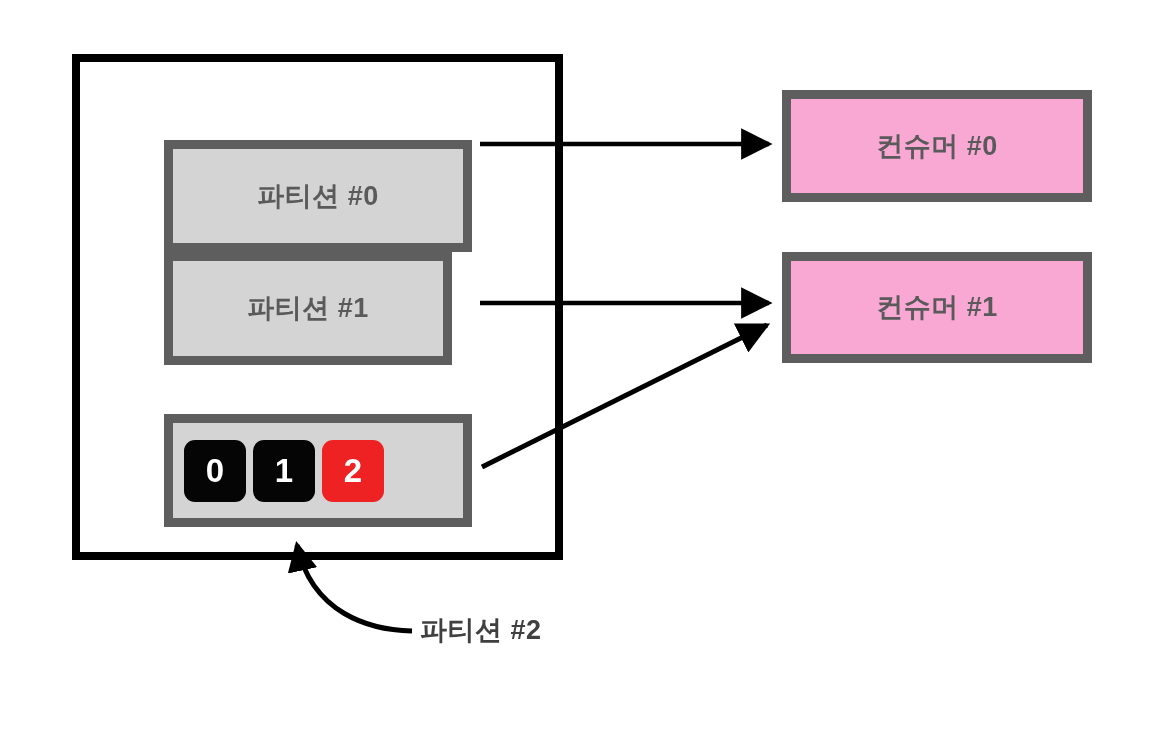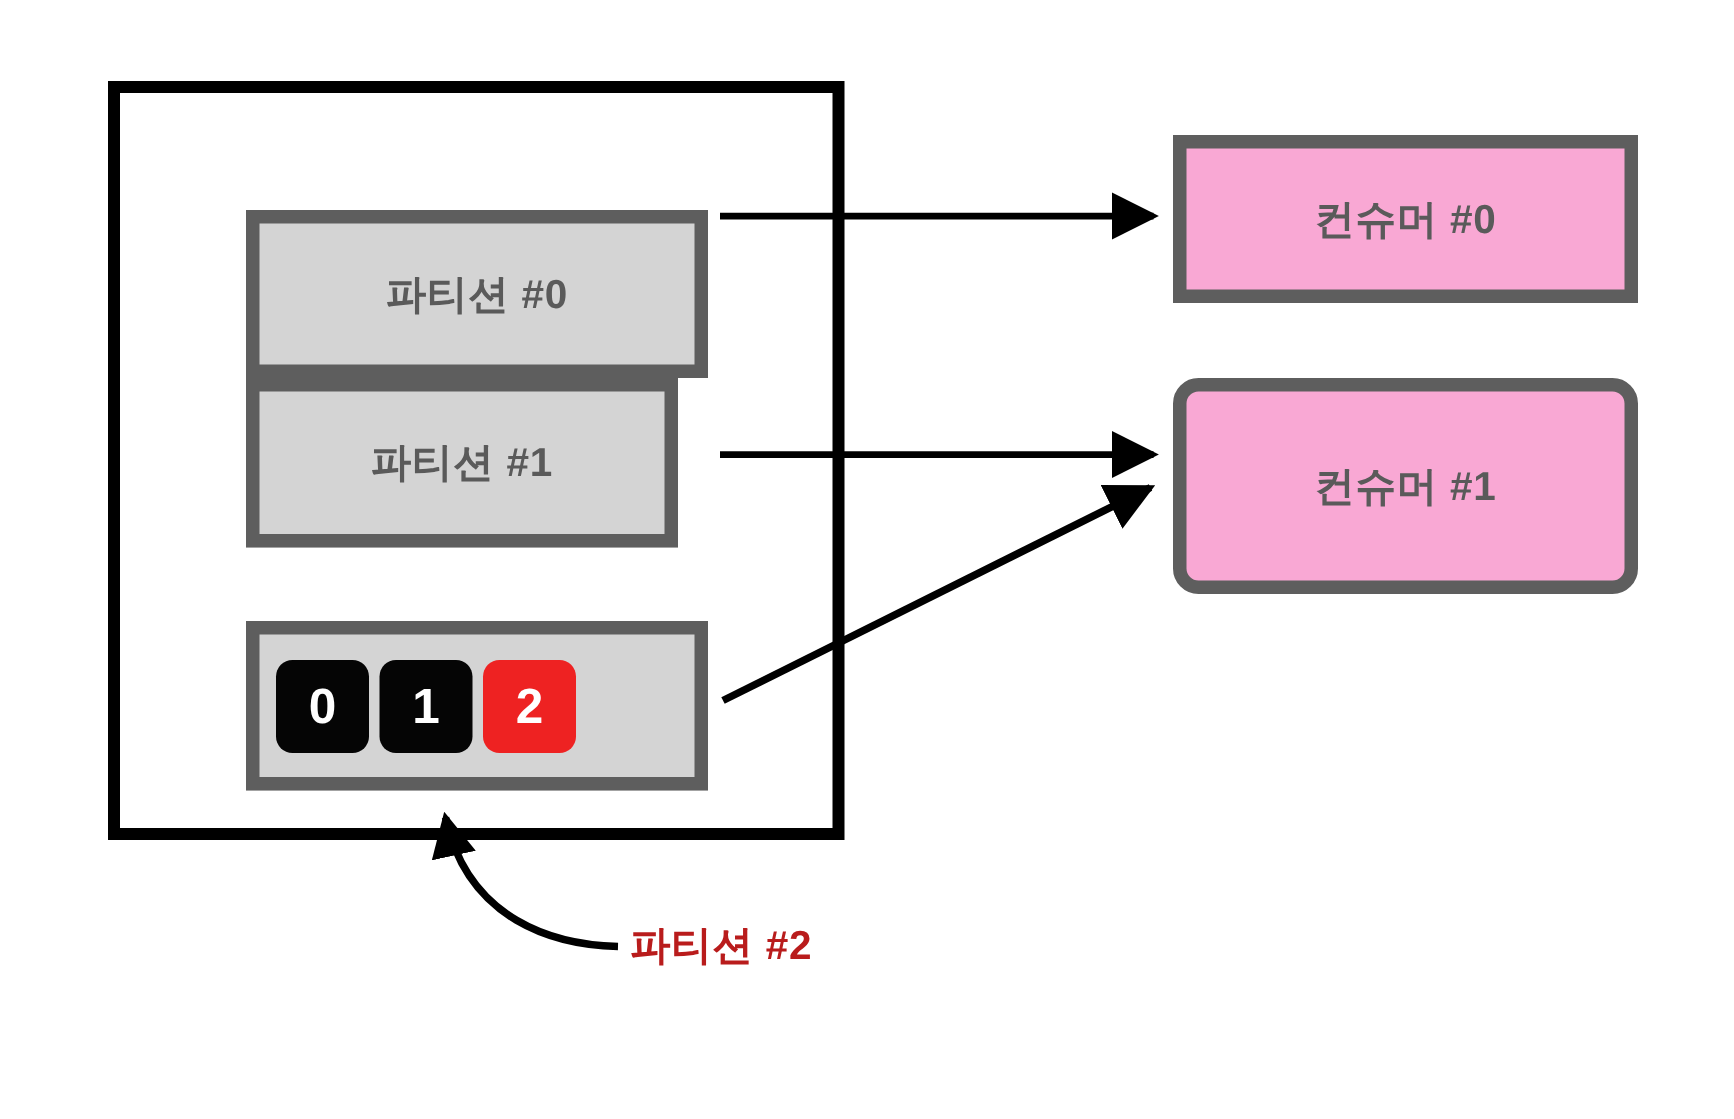--- a/index.html
+++ b/index.html
@@ -85,27 +85,27 @@
   }
   .consumer-label {
     color: #5A5A5A;
     font-size: 27px;
     font-weight: bold;
     letter-spacing: 0.5px;
     line-height: 1;
     white-space: nowrap;
   }
   #consumer-0 { left: 782px; top: 90px;  width: 310px; height: 112px; }
-  #consumer-1 { left: 782px; top: 252px; width: 310px; height: 144px; border-radius: 17px; }
+  #consumer-1 { left: 782px; top: 252px; width: 310px; height: 111px; }
   
   .annotation-label {
     position: absolute;
     left: 420px;
     top: 612px;
-    color: #b91c1c;
+    color: #404040;
     font-size: 27px;
     font-weight: bold;
     letter-spacing: 0.5px;
     white-space: nowrap;
   }
   
   #arrows {
     position: absolute;
     left: 0;
     top: 0;

